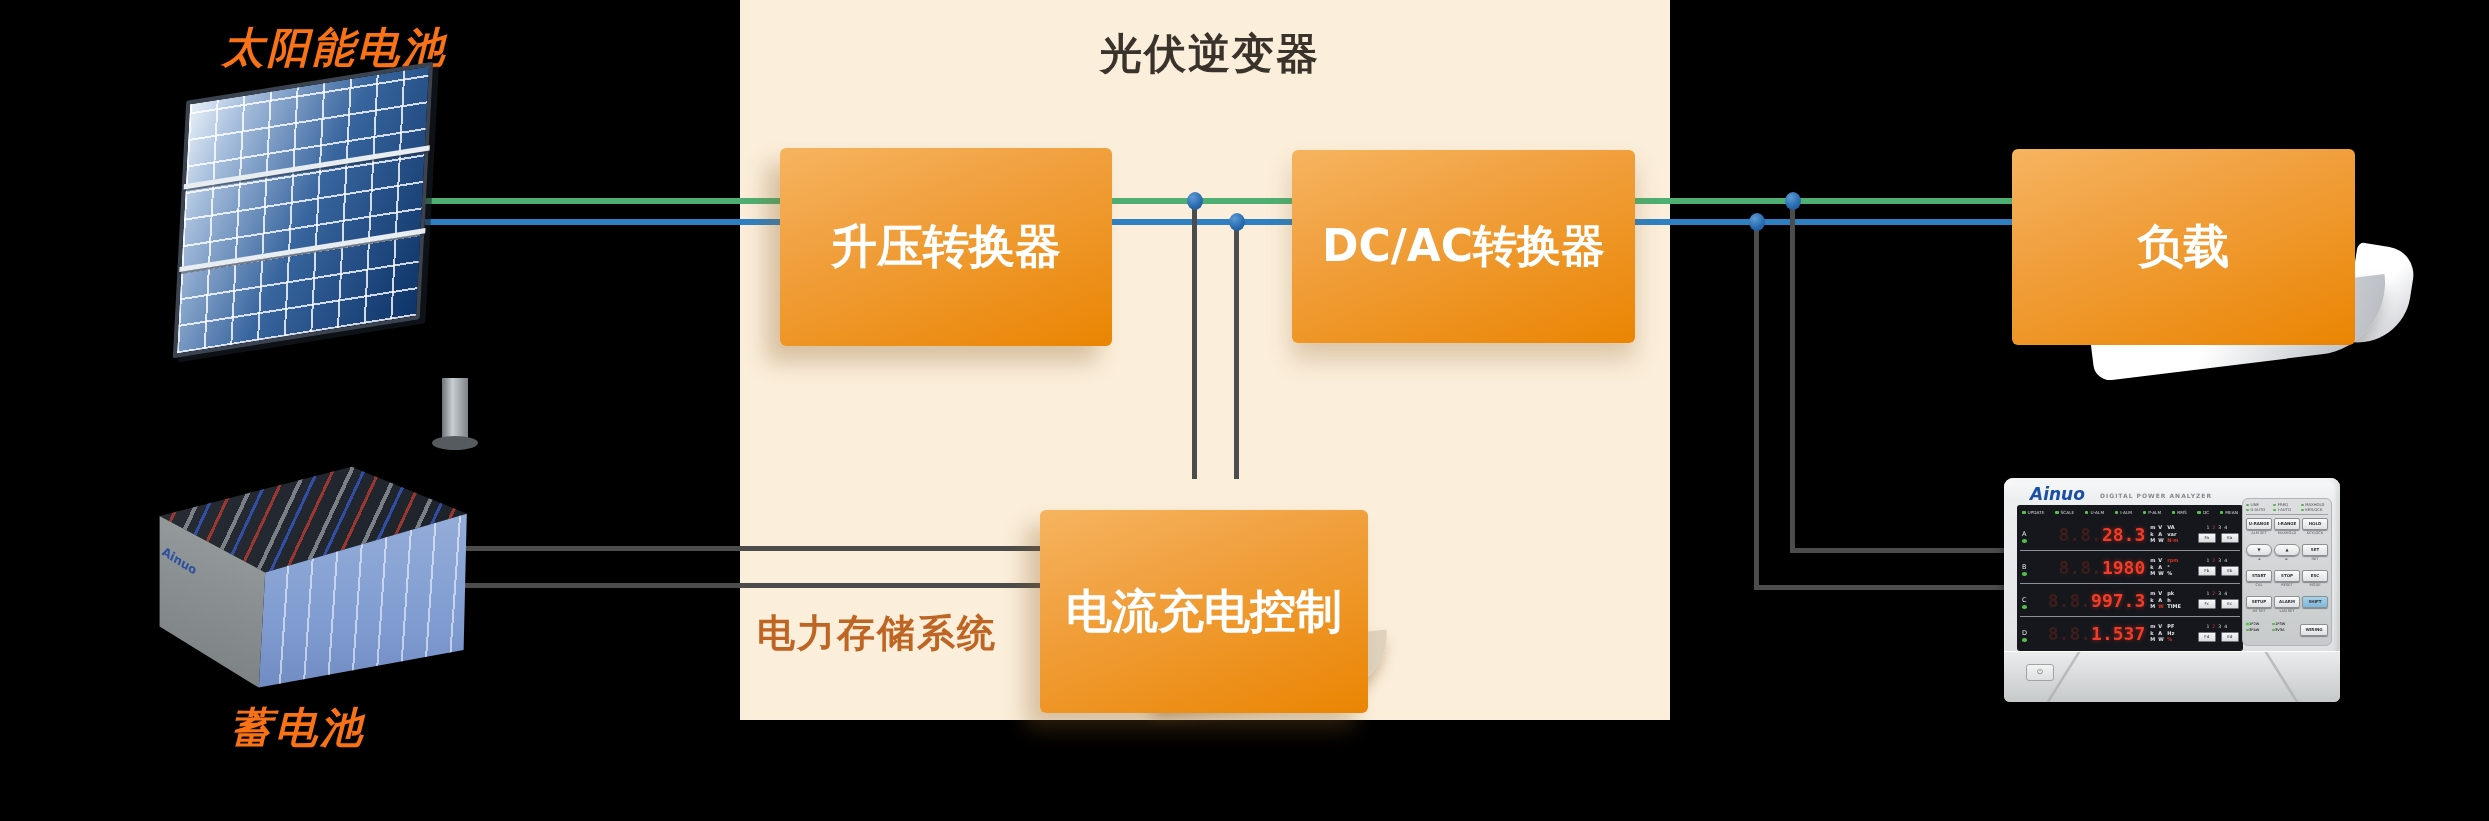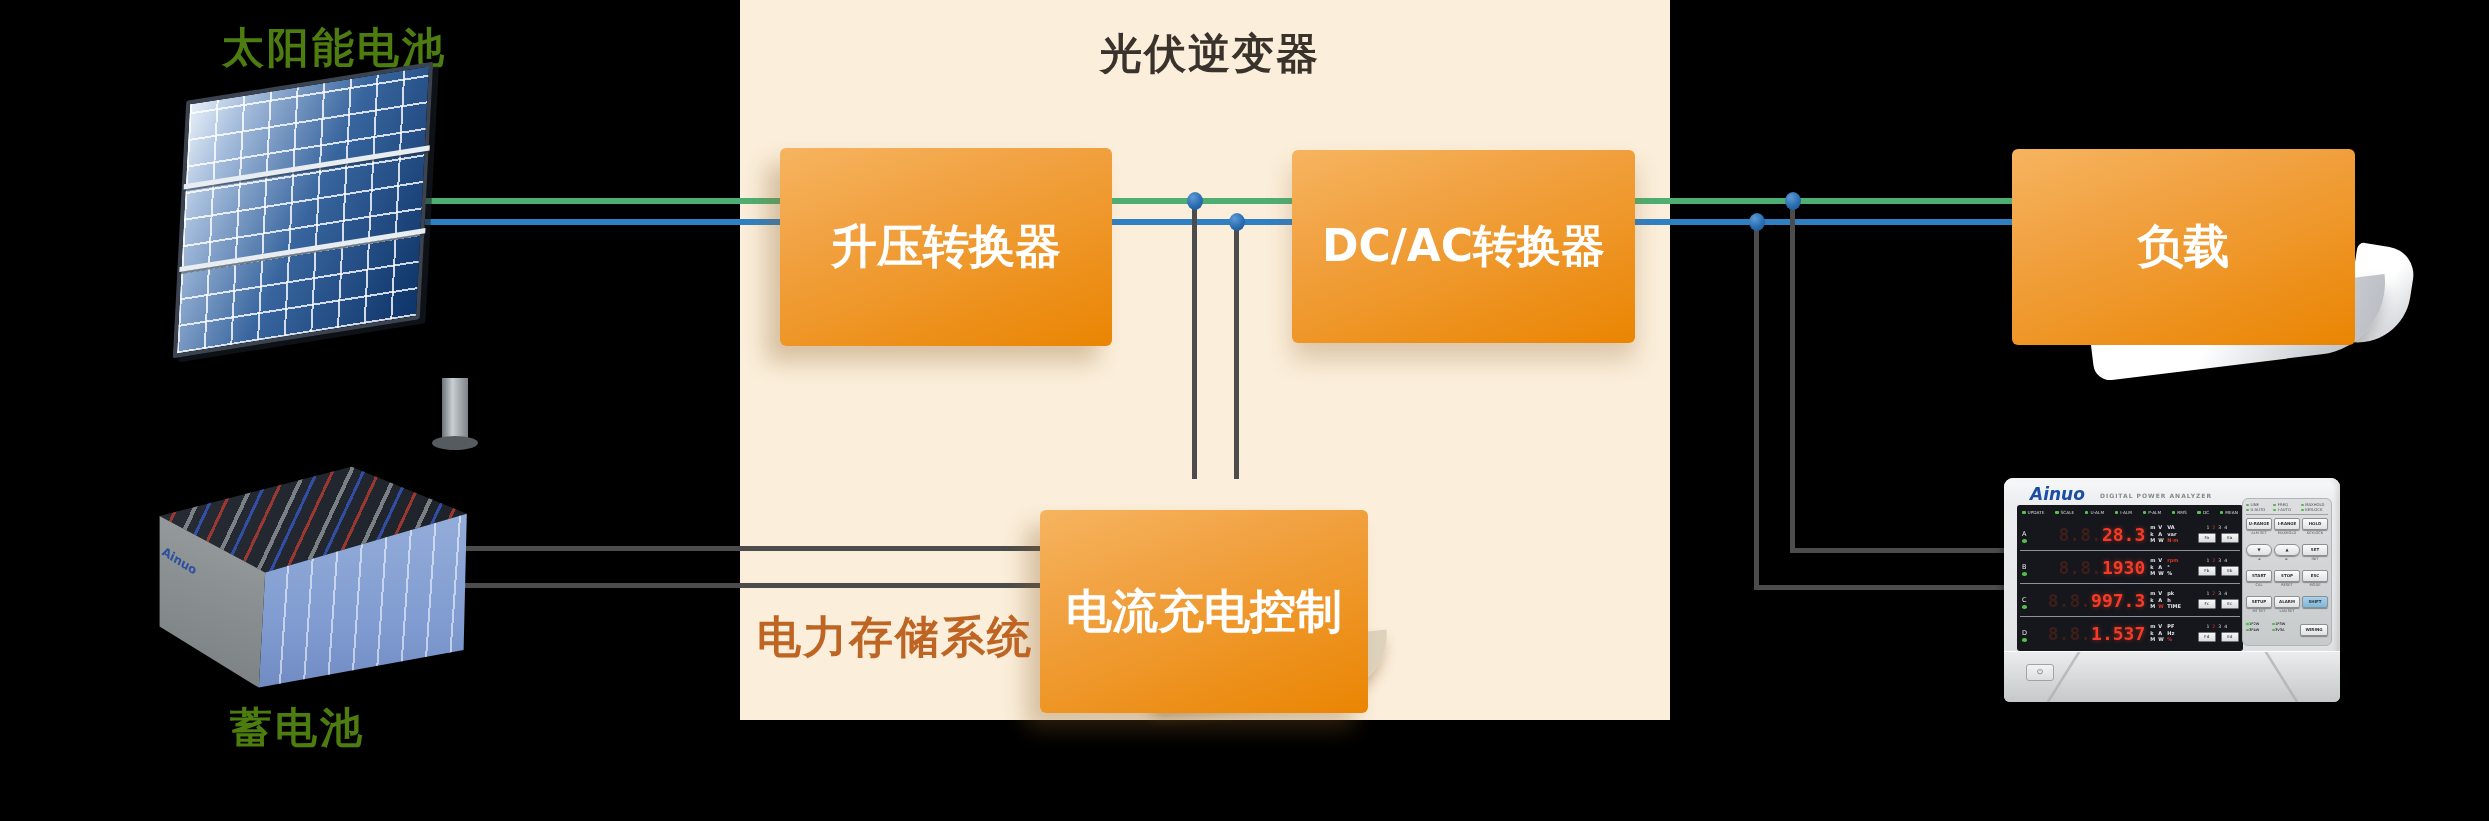--- a/index.html
+++ b/index.html
@@ -32,22 +32,22 @@
         background:linear-gradient(115deg,#ffffff 40%,#c9cdd2 78%,#b4b8be 100%);
         border-radius:0 0 130px 30px;box-shadow:-6px 12px 18px rgba(0,0,0,.30);}
   .curl-load-right{left:2350px;top:246px;width:60px;height:100px;transform:rotate(9deg);
         background:linear-gradient(125deg,#ffffff 45%,#cdd1d5 90%);
         border-radius:8px 34px 64px 8px;box-shadow:4px 8px 14px rgba(0,0,0,.30);}
   .curl-charge{left:1150px;top:642px;width:240px;height:56px;transform:rotate(-6deg);
         background:linear-gradient(110deg,#ffffff 40%,#ded2bd 85%);
         border-radius:0 0 100px 24px;box-shadow:-4px 9px 13px rgba(120,80,30,.38);}
 
   
-  .side-label{position:absolute;font-weight:700;color:#4d7c0f;font-size:42px;z-index:2;letter-spacing:3px;}
-  .storage-label{position:absolute;left:757px;top:608px;font-size:44px;font-weight:600;color:#bf6524;z-index:2;letter-spacing:2px;}
+  .side-label{position:absolute;font-weight:700;color:#f97316;font-size:42px;z-index:2;letter-spacing:3px;font-style:italic;}
+  .storage-label{position:absolute;left:757px;top:608px;font-size:38px;font-weight:600;color:#bf6524;z-index:2;letter-spacing:2px;}
 
   
   .solar{position:absolute;left:150px;top:60px;width:330px;height:350px;z-index:2;}
   .solar .panel{position:absolute;left:28px;top:24px;width:242px;height:244px;
       transform:rotate(-9deg) skewX(-12deg);border:4px solid #3a434f;border-radius:2px;
       background-image:
         repeating-linear-gradient(90deg, rgba(255,255,255,.8) 0 2px, transparent 2px 27px),
         repeating-linear-gradient(0deg, rgba(255,255,255,.8) 0 2px, transparent 2px 26px),
         linear-gradient(115deg,#e8f0f8 0%,#a9c0de 16%,#38659e 52%,#0e3468 100%);
       box-shadow:6px 5px 0 0 rgba(25,31,40,.55);}
@@ -248,21 +248,21 @@
             <div class="an-func">
               <div class="an-ind"><span>1</span><span class="red">2</span><span>3</span><span>4</span></div>
               <div class="an-fbtns">
                 <span class="an-fbtn">Fa</span>
                 <span class="an-fbtn">Ea</span>
               </div>
             </div>
           </div>
           <div class="an-row">
             <div class="an-ch"><span>B</span><span class="an-chled"></span></div>
-            <div class="an-digits"><span class="an-ghost">8.8.</span><span class="an-val">1930</span></div>
+            <div class="an-digits"><span class="an-ghost">8.8.</span><span class="an-val">1980</span></div>
             <div class="an-units">
               <div class="an-uline">
                 <span>m</span>
                 <span>V</span>
                 <span class="act">rpm</span>
               </div>
               <div class="an-uline">
                 <span>k</span>
                 <span>A</span>
                 <span>°</span>

